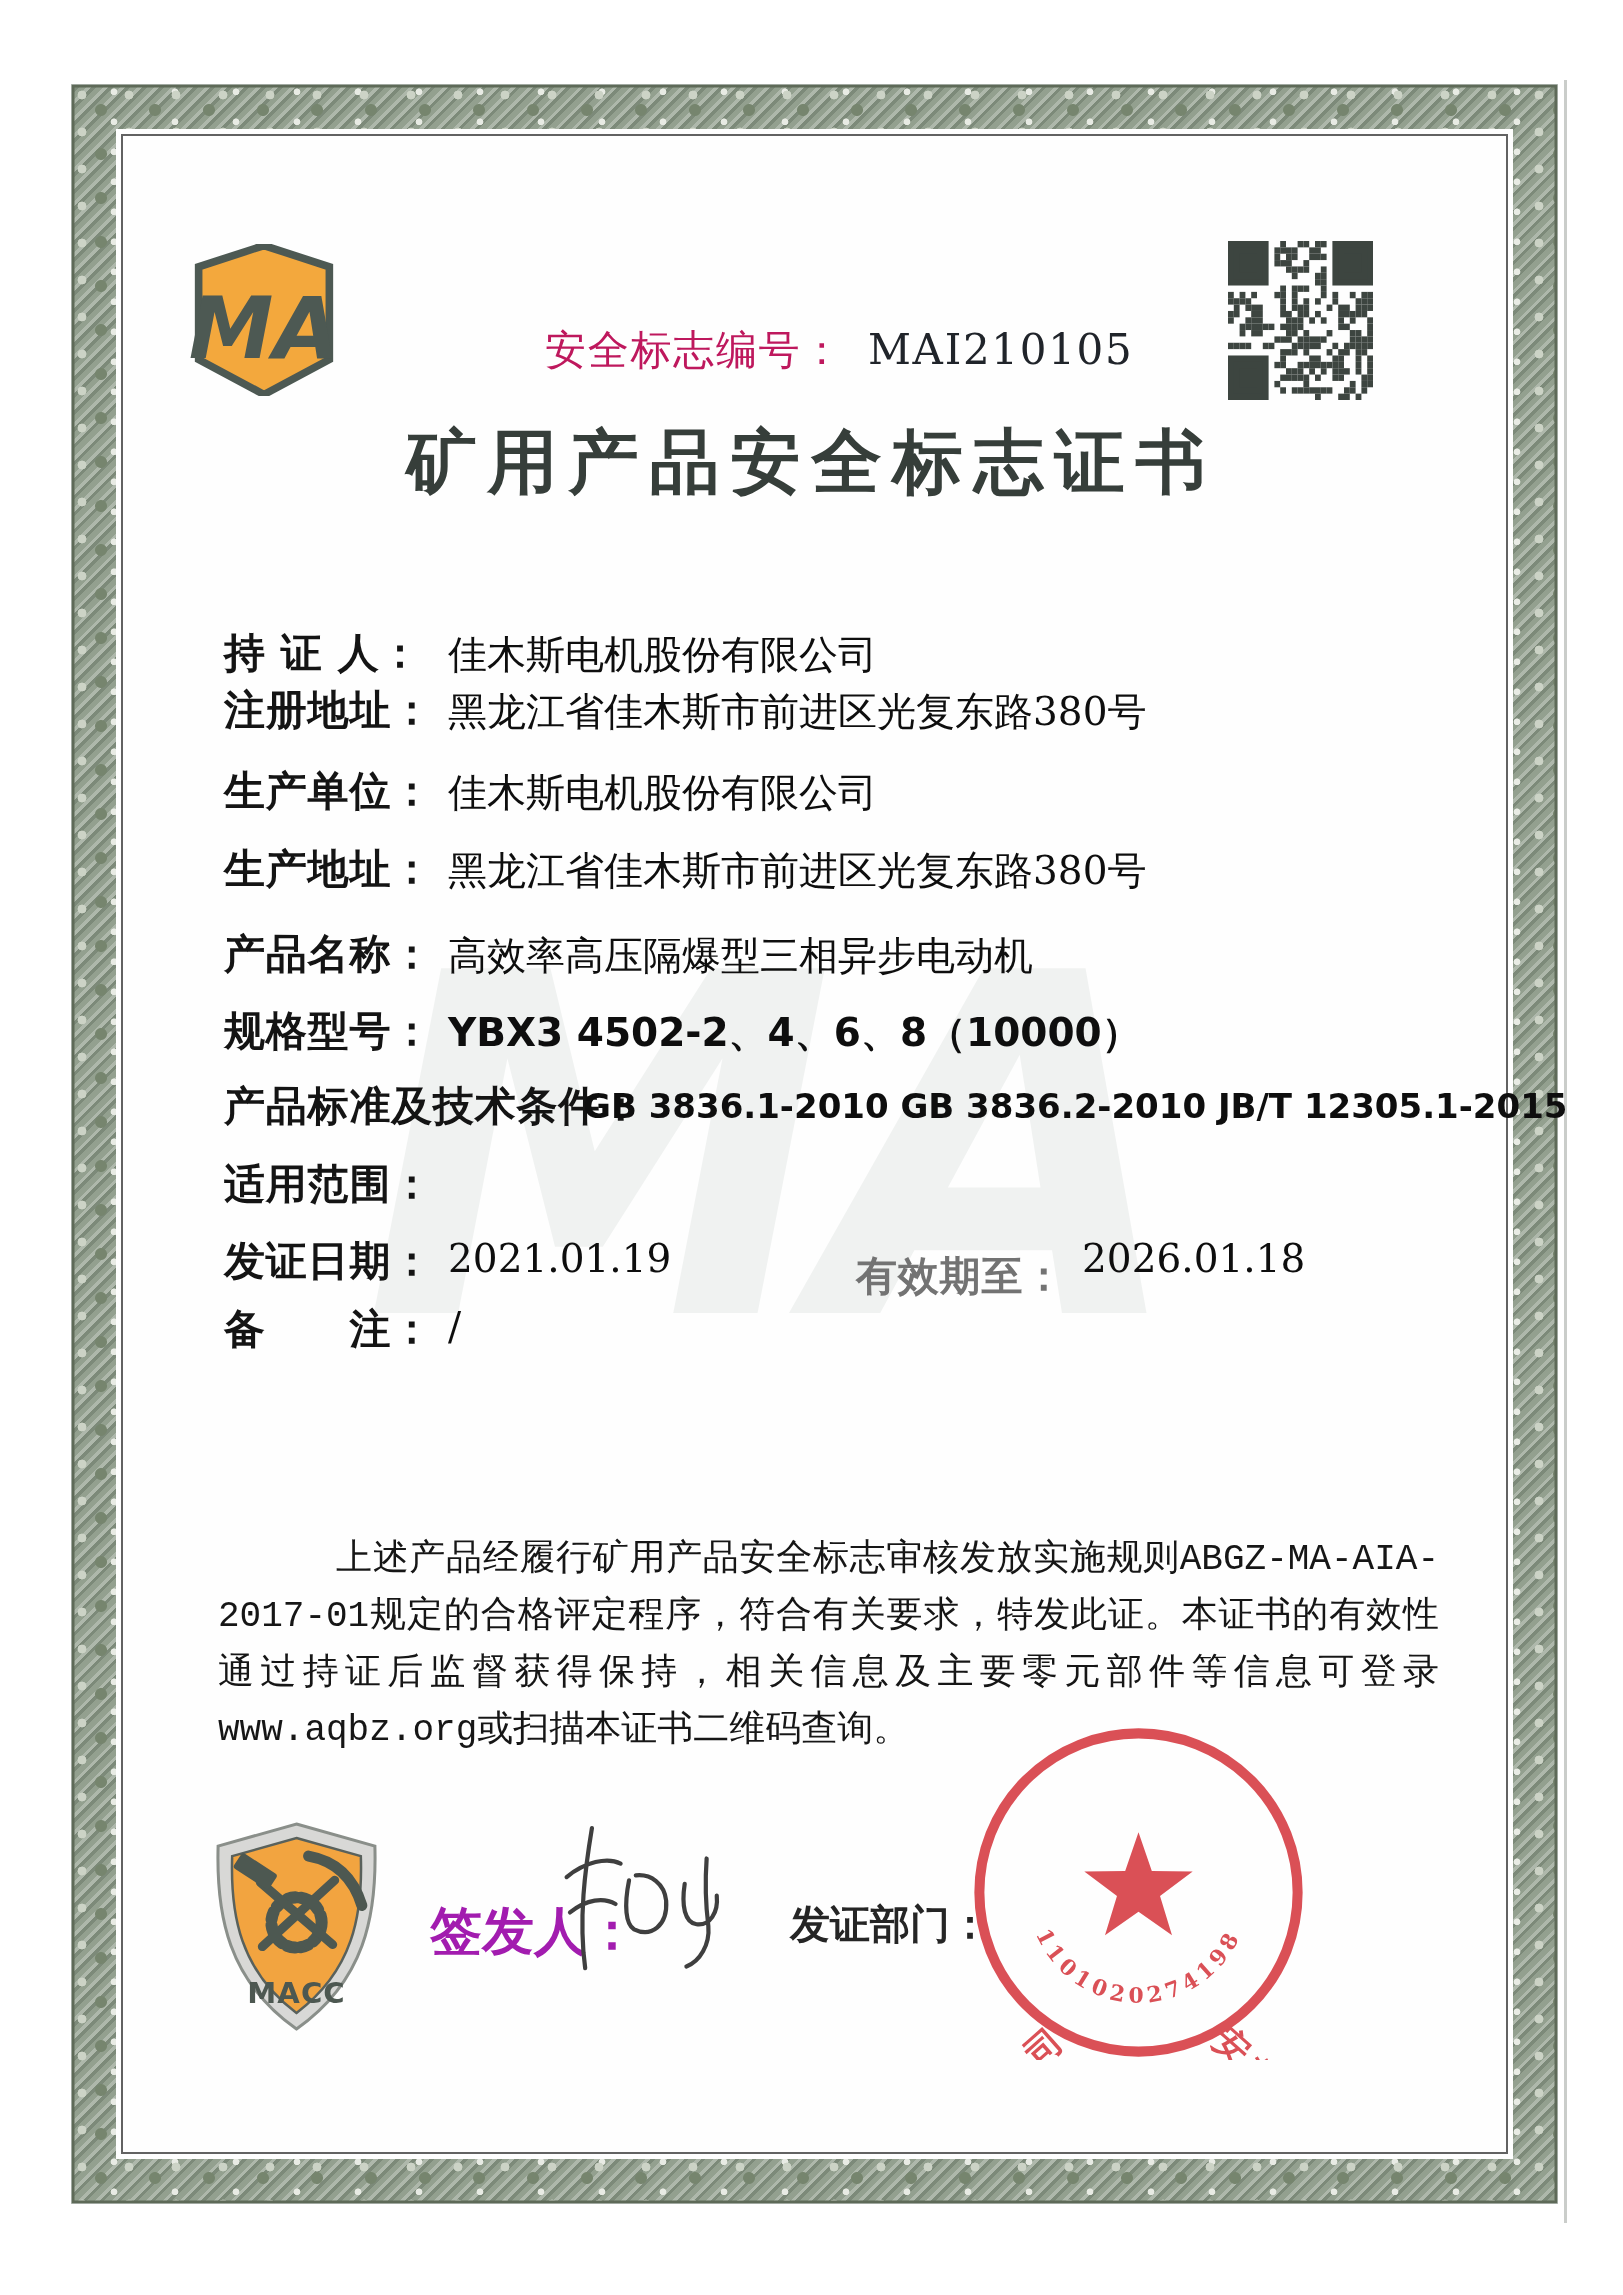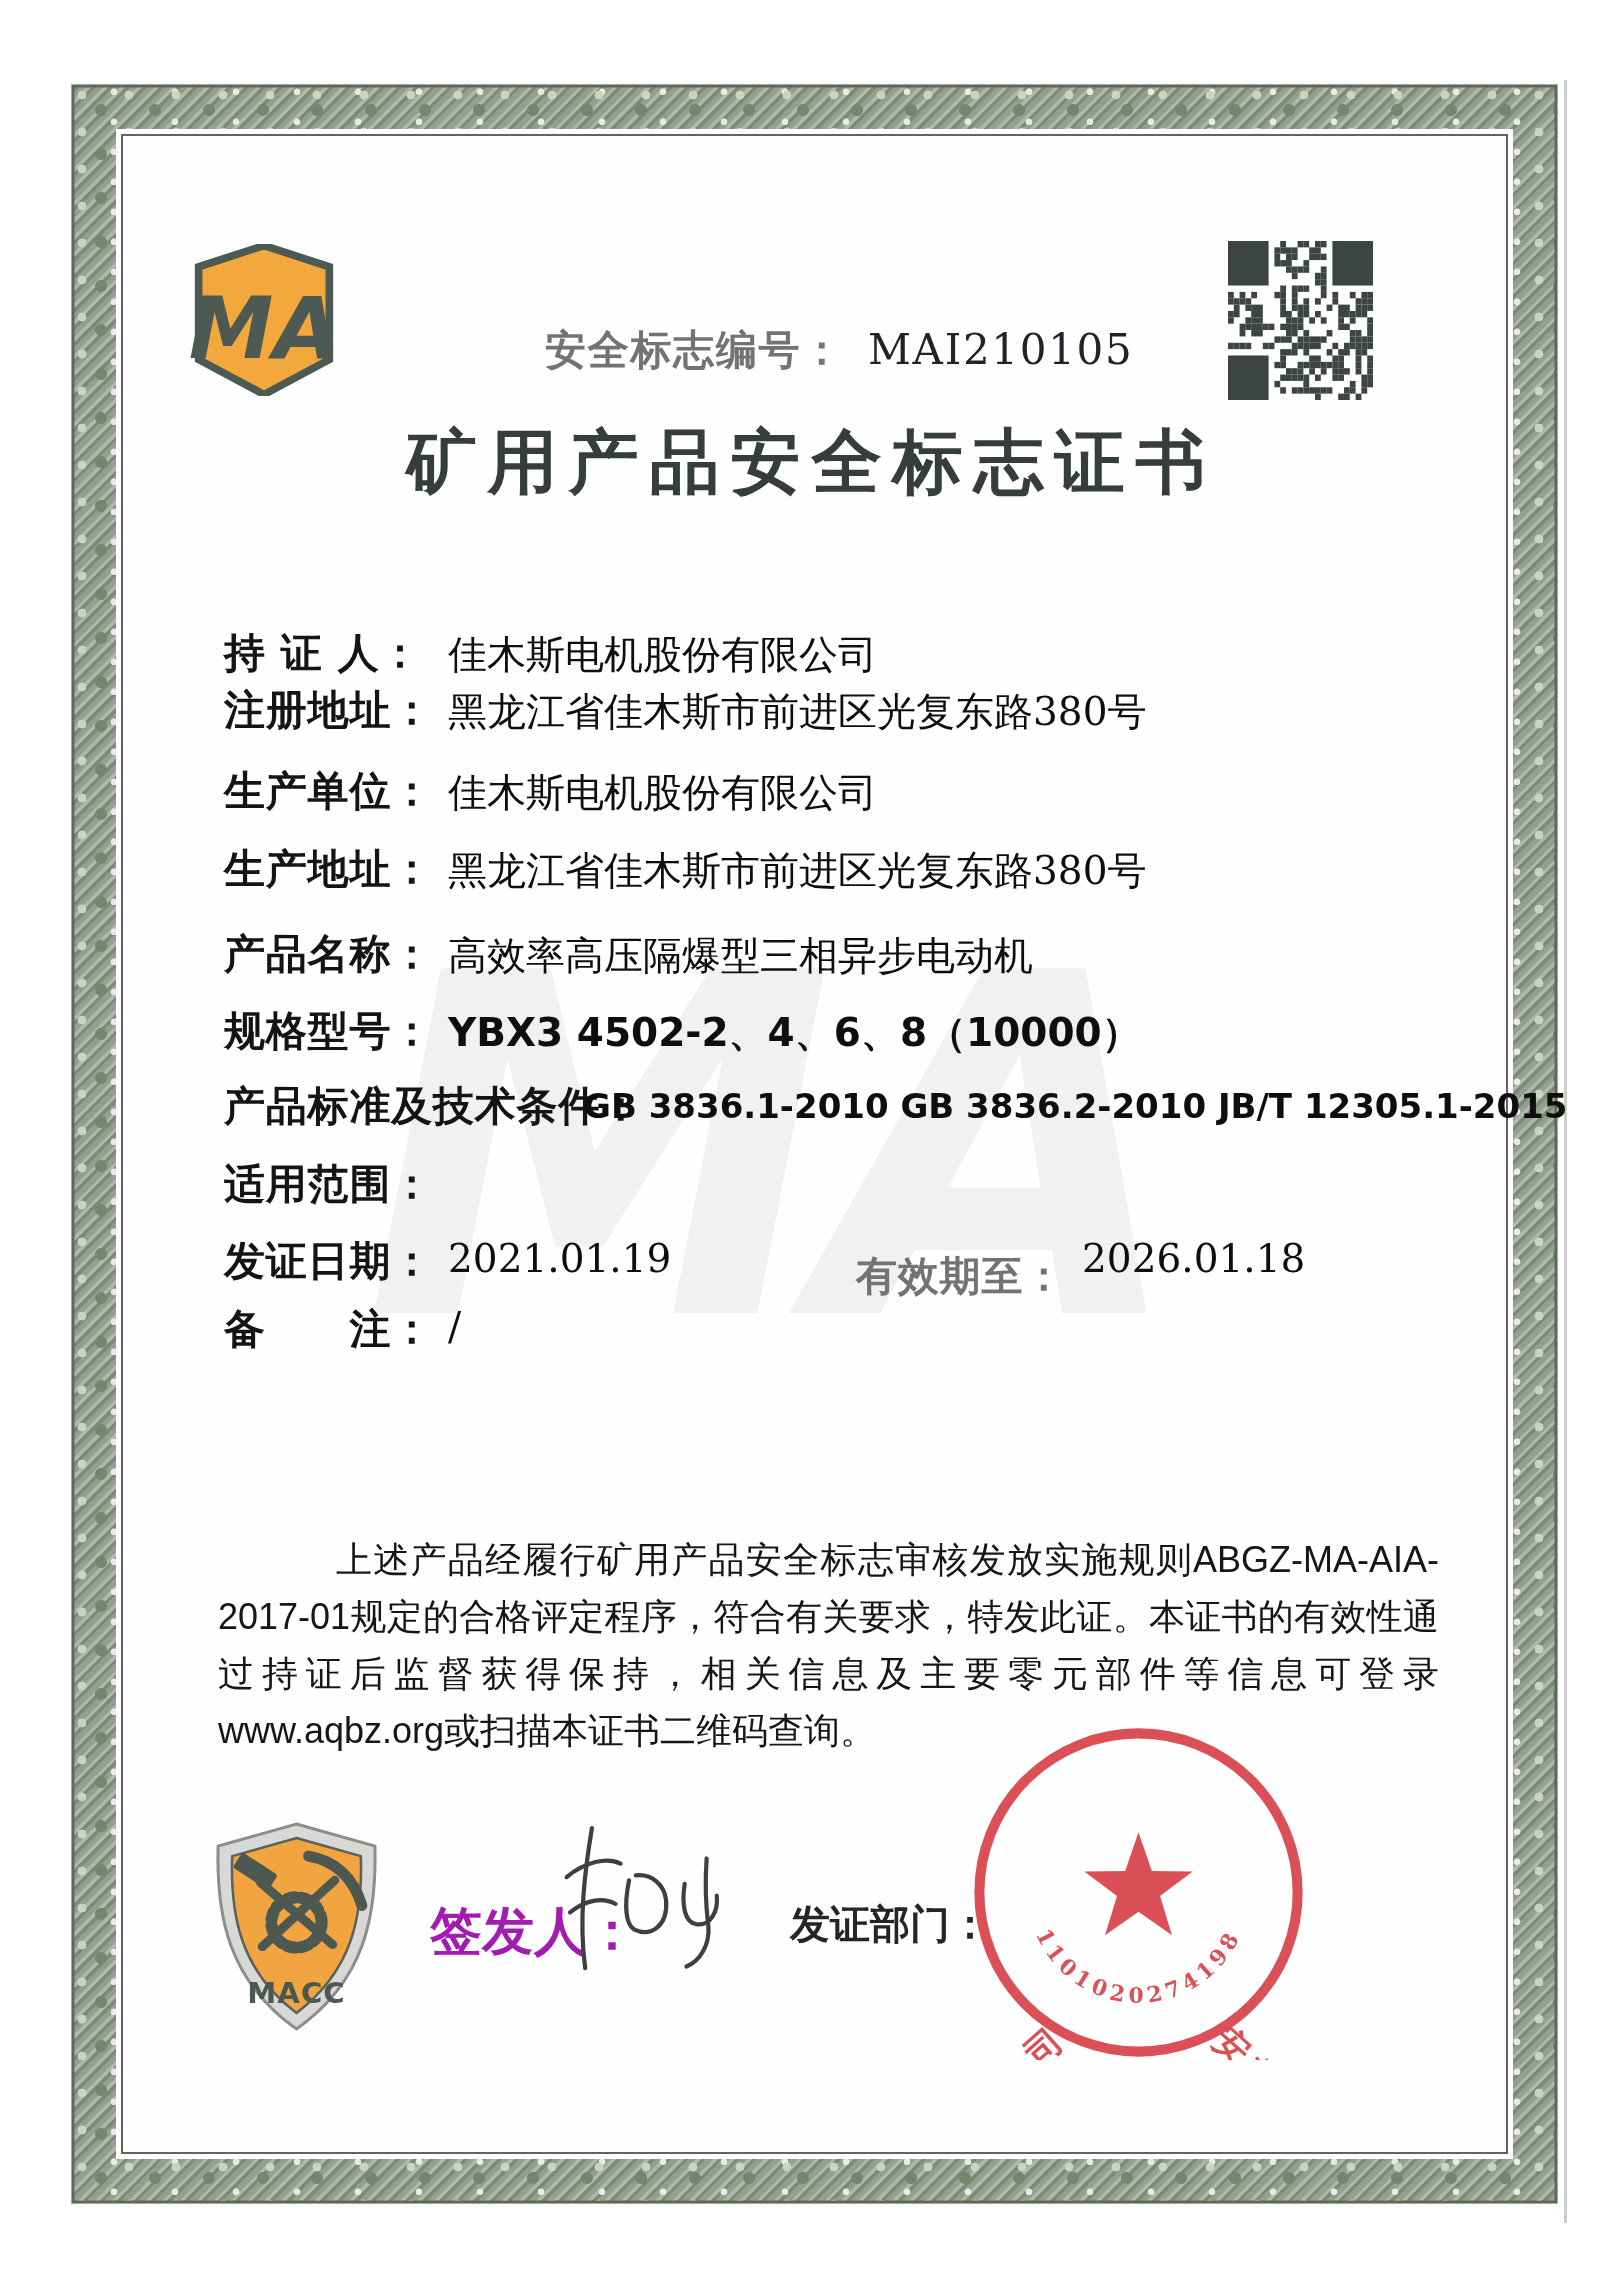--- a/index.html
+++ b/index.html
@@ -23,42 +23,42 @@
   .scan-edge{position:absolute;right:56px;top:80px;bottom:72px;width:3.4px;background:#aeb2ae;opacity:.65;z-index:0;}
 
   .watermark{position:absolute;left:364px;top:913px;z-index:2;font-style:italic;font-weight:bold;
     font-size:473px;letter-spacing:-15px;color:rgba(122,134,126,0.10);line-height:1;user-select:none;}
 
   .content{position:absolute;inset:0;z-index:3;}
 
   
   .ma-logo{position:absolute;left:188px;top:244px;width:152px;height:152px;}
   .safety-no{position:absolute;left:545px;top:323px;display:flex;align-items:baseline;}
-  .safety-no .lab{font-size:41px;font-weight:bold;letter-spacing:1.7px;color:#737373;}
+  .safety-no .lab{font-size:41px;font-weight:normal;letter-spacing:1.7px;color:#be185d;}
   .safety-no .num{font-size:42px;margin-left:24px;letter-spacing:1.7px;color:#20242a;}
   .qr{position:absolute;left:1228px;top:241px;width:145px;height:159px;}
   .qr rect{fill:#3d4540;}
 
   .cert-title{position:absolute;left:0;right:0;top:416px;text-align:center;
     font-size:70px;font-weight:bold;letter-spacing:11px;color:#363e3a;}
 
   
   .row{position:absolute;left:224px;right:144px;height:54px;white-space:nowrap;}
   .row .lbl{position:absolute;left:0;top:0;font-size:41px;font-weight:bold;letter-spacing:0.8px;color:#141414;}
   .row .val{position:absolute;left:224px;top:1.7px;font-size:39px;color:#0e0e0e;
             font-family:"DejaVu Serif","Liberation Serif",serif;}
   .row .val.sansval{font-family:"DejaVu Sans","Liberation Sans",sans-serif;font-weight:600;letter-spacing:0;}
   .row .val.std{left:359px;font-size:34px;top:6.8px;}
   .row .lbl2{position:absolute;left:632px;top:15px;font-size:41px;font-weight:bold;letter-spacing:0.8px;color:#737373;}
   .row .val2{position:absolute;left:858px;top:1.7px;font-size:39px;color:#0e0e0e;
             font-family:"DejaVu Serif","Liberation Serif",serif;}
 
   .statement{position:absolute;left:218px;top:1495px;width:1221px;font-size:36px;line-height:57px;
     text-align:justify;text-indent:118px;color:#161616;
-    font-family:Liberation Sans, sans-serif;}
+    font-family:Liberation Mono, monospace;}
 
   
   .macc-logo{position:absolute;left:196px;top:1819px;width:201px;height:218px;}
   .signer-label{position:absolute;left:430px;top:1897px;font-size:52px;font-weight:bold;color:#a21caf;}
   .dept-label{position:absolute;left:790px;top:1897px;font-size:40px;font-weight:bold;color:#252525;}
   .signature{position:absolute;left:548px;top:1818px;width:211px;height:194px;}
   .stamp{position:absolute;left:971px;top:1725px;width:335px;height:335px;opacity:.95;}
   .stamp text{font-family:"DejaVu Serif","Liberation Serif",serif;font-weight:bold;}
 </style>
 </head>

